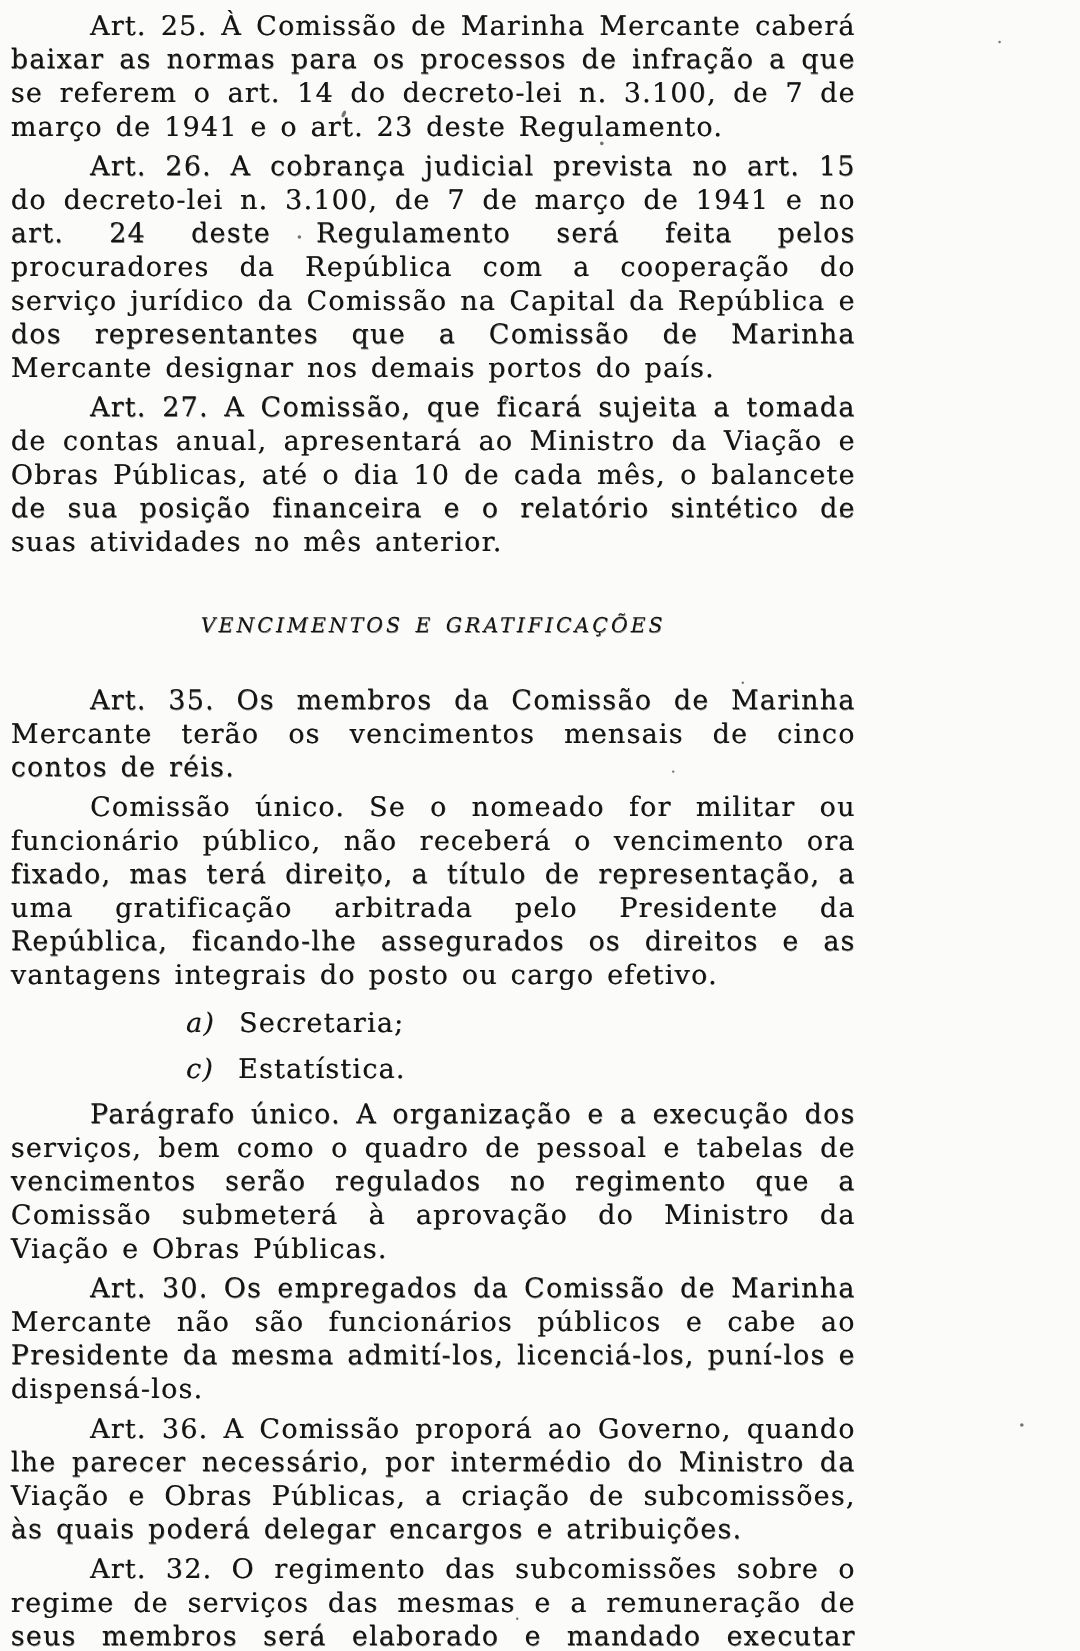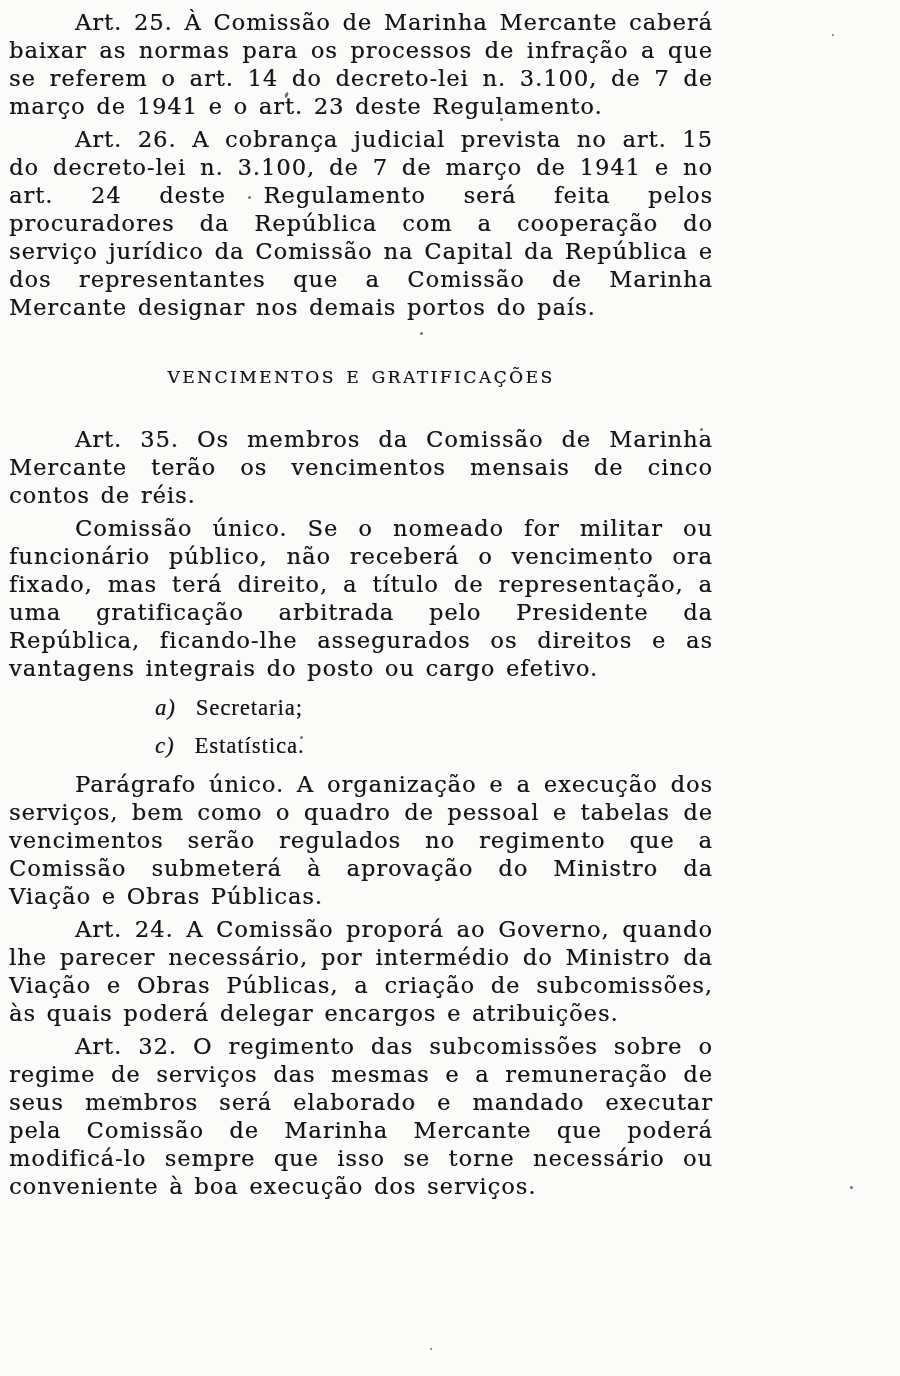--- a/index.html
+++ b/index.html
@@ -44,31 +44,31 @@
     line-height: 30px;
   }
   .heading-subsection {
     font-size: 17px;
     font-weight: normal;
     letter-spacing: 2.5px;
     text-align: center;
     text-indent: 0;
     margin: 46px 0 38px 0;
     line-height: 20px;
+    font-style: italic;
   }
   .clauses {
     list-style: none;
     margin: 12px 0 8px 0;
     padding: 0 0 0 146px;
   }
   .clauses li {
     margin: 0 0 10px 0;
     text-align: left;
     text-indent: 0;
-    font-family: Liberation Serif, serif;
   }
   .clauses .marker {
     font-style: italic;
     padding-right: 20px;
   }
   
   .speck {
     position: absolute;
     background: #2a2a2a;
     border-radius: 50%;
@@ -89,42 +89,44 @@
 </style>
 </head>
 <body style="background: rgb(251, 251, 249);">
 
 <main class="page" style="color: rgb(20, 20, 20);">
 
   <p class="para" lang="pt">Art. 25. À Comissão de Marinha Mercante caberá baixar as normas para os processos de infração a que se referem o art. 14 do decreto-lei n. 3.100, de 7 de março de 1941 e o art. 23 deste Regulamento.</p>
 
   <p class="para" lang="pt">Art. 26. A cobrança judicial prevista no art. 15 do decreto-lei n. 3.100, de 7 de março de 1941 e no art. 24 deste Regulamento será feita pelos procuradores da República com a cooperação do serviço jurídico da Comissão na Capital da República e dos representantes que a Comissão de Marinha Mercante designar nos demais portos do país.</p>
 
+  <p class="para" lang="pt">Art. 27. A Comissão, que ficará sujeita a tomada de contas anual, apresentará ao Ministro da Viação e Obras Públicas, até o dia 10 de cada mês, o balancete de sua posição financeira e o relatório sintético de suas atividades no mês anterior.</p>
 
 
   <h2 class="heading-subsection">VENCIMENTOS E GRATIFICAÇÕES</h2>
 
   <p class="para" lang="pt">Art. 35. Os membros da Comissão de Marinha Mercante terão os vencimentos mensais de cinco contos de réis.</p>
 
   <p class="para" lang="pt">Comissão único. Se o nomeado for militar ou funcionário público, não receberá o vencimento ora fixado, mas terá direito, a título de representação, a uma gratificação arbitrada pelo Presidente da República, ficando-lhe assegurados os direitos e as vantagens integrais do posto ou cargo efetivo.</p>
 
 
   <ul class="clauses">
     <li>
       <span class="marker">a)</span><span>Secretaria;</span>
     </li>
     <li>
       <span class="marker">c)</span><span>Estatística.</span>
     </li>
   </ul>
 
   <p class="para" lang="pt">Parágrafo único. A organização e a execução dos serviços, bem como o quadro de pessoal e tabelas de vencimentos serão regulados no regimento que a Comissão submeterá à aprovação do Ministro da Viação e Obras Públicas.</p>
 
+  <p class="para" lang="pt">Art. 30. Os empregados da Comissão de Marinha Mercante não são funcionários públicos e cabe ao Presidente da mesma admití-los, licenciá-los, puní-los e dispensá-los.</p>
 
-  <p class="para" lang="pt">Art. 24. A Comissão proporá ao Governo, quando lhe parecer necessário, por intermédio do Ministro da Viação e Obras Públicas, a criação de subcomissões, às quais poderá delegar encargos e atribuições.</p>
+  <p class="para" lang="pt">Art. 36. A Comissão proporá ao Governo, quando lhe parecer necessário, por intermédio do Ministro da Viação e Obras Públicas, a criação de subcomissões, às quais poderá delegar encargos e atribuições.</p>
 
   <p class="para" lang="pt">Art. 32. O regimento das subcomissões sobre o regime de serviços das mesmas e a remuneração de seus membros será elaborado e mandado executar pela Comissão de Marinha Mercante que poderá modificá-lo sempre que isso se torne necessário ou conveniente à boa execução dos serviços.</p>
 
   <span class="speck s1"></span>
   <span class="speck s2"></span>
   <span class="speck s3"></span>
   <span class="speck s4"></span>
   <span class="speck s5"></span>
   <span class="speck s6"></span>
   <span class="speck s7"></span>

